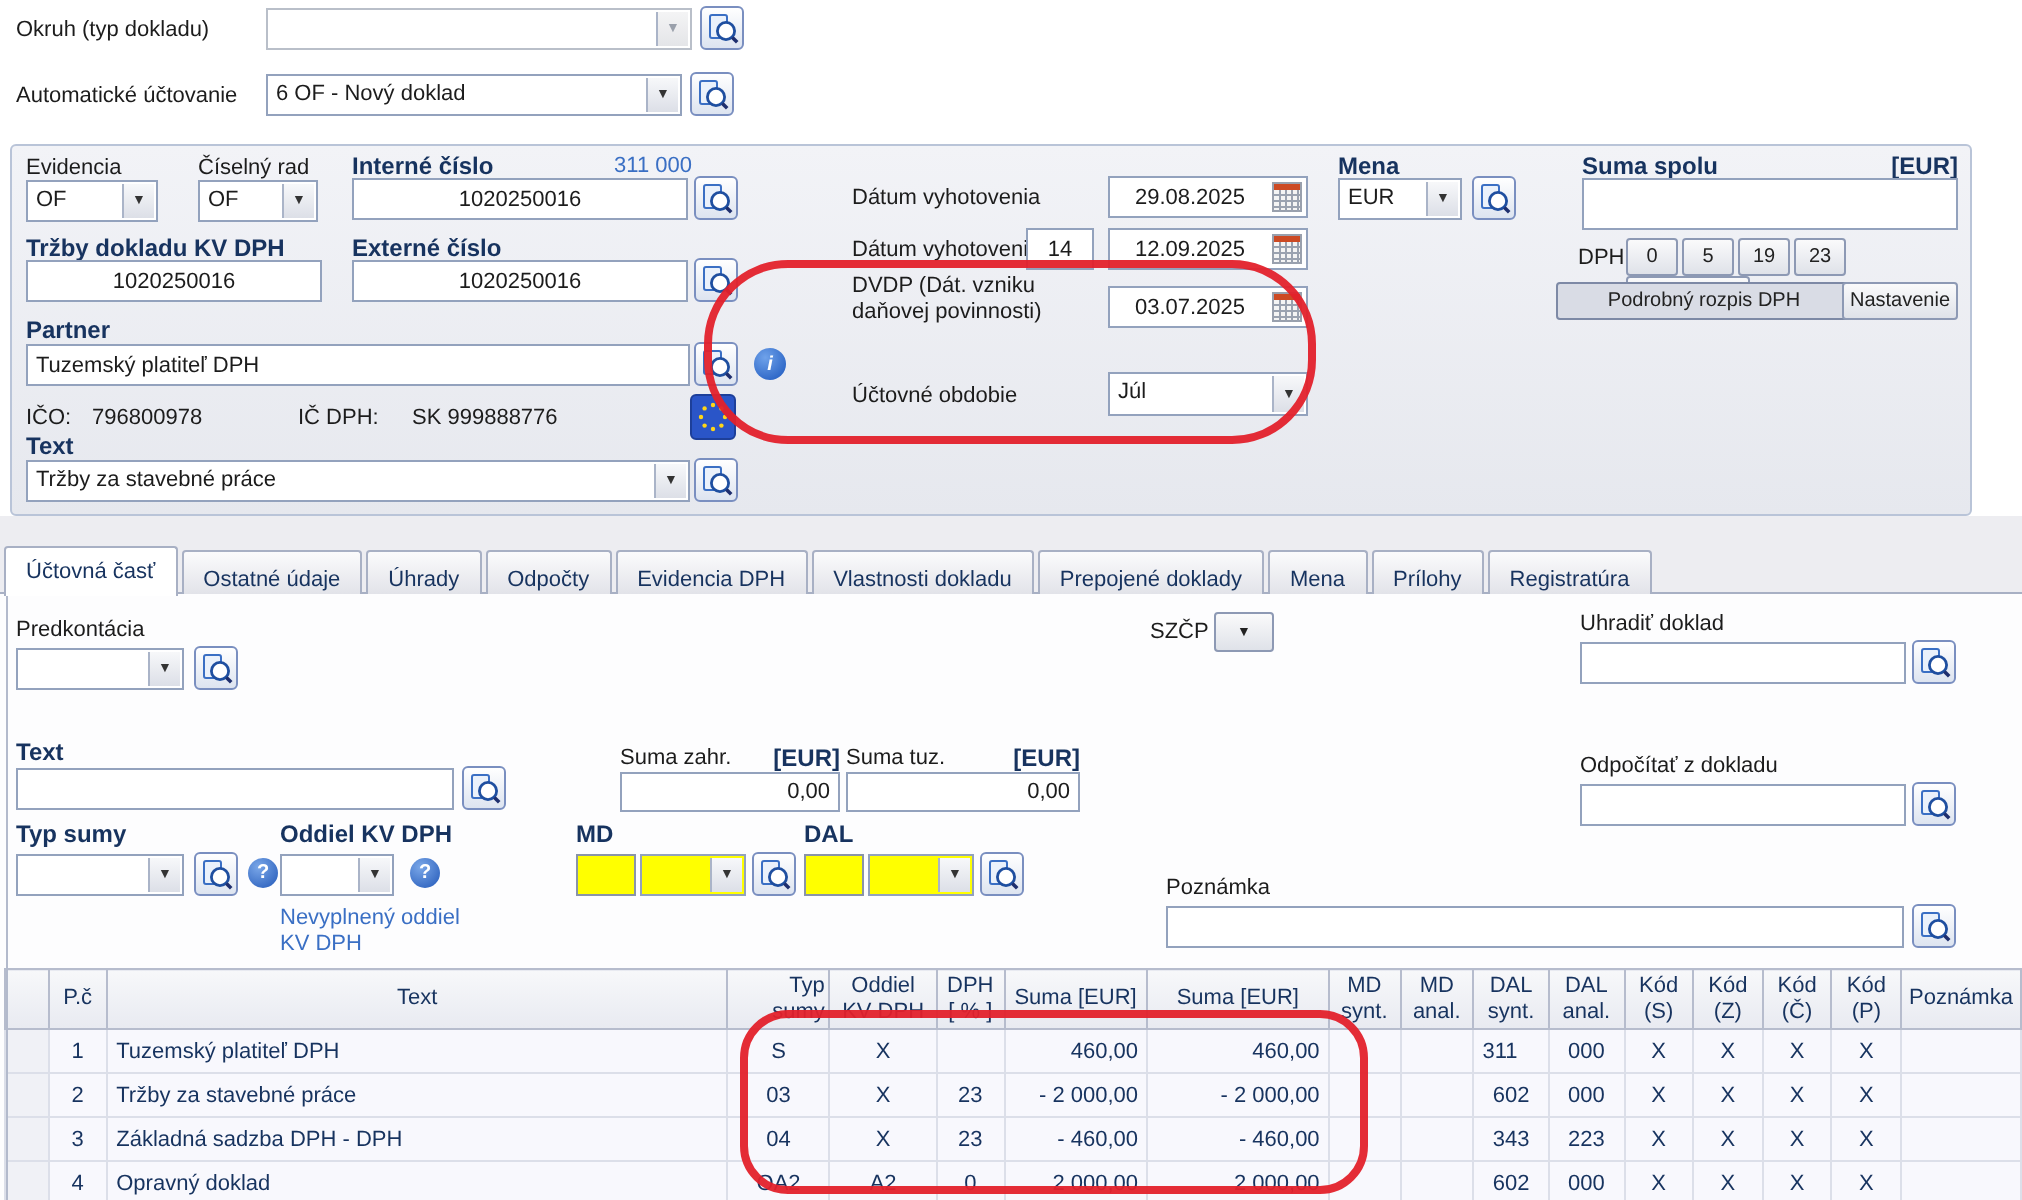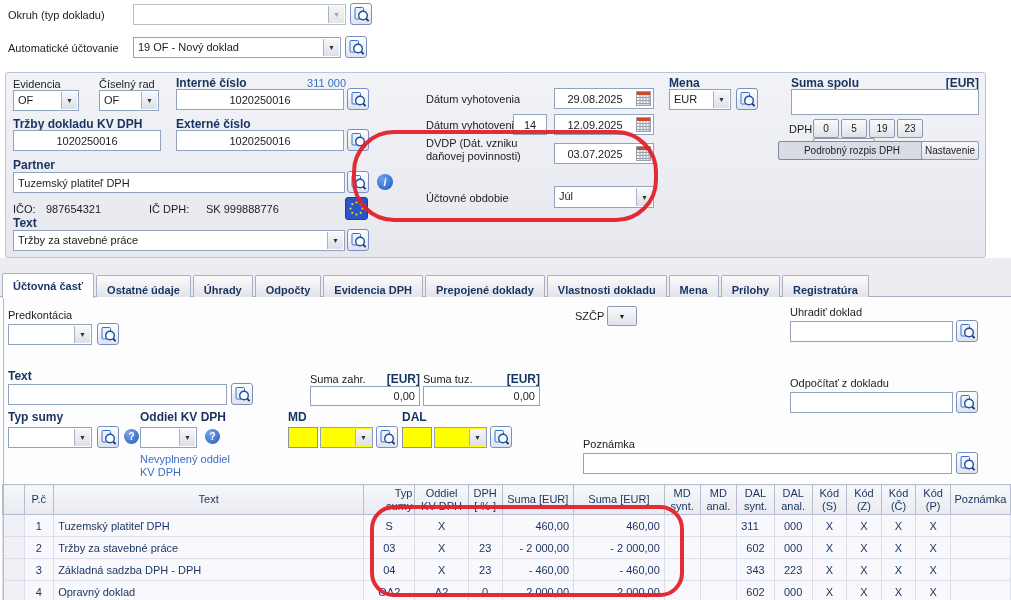--- a/index.html
+++ b/index.html
@@ -25,21 +25,21 @@
   .magbtn{position:absolute;width:22px;height:22px;border:1px solid #7a8fc0;border-radius:3px;box-sizing:border-box;
        background:linear-gradient(#ffffff,#dde4f0);display:flex;align-items:center;justify-content:center;cursor:pointer;}
   .calinp{position:absolute;background:#fff;border:1px solid #93a2bd;box-sizing:border-box;height:21px;
        display:flex;align-items:center;justify-content:center;padding-right:18px;}
   .calico{position:absolute;right:2px;top:2px;}
   .panel{position:absolute;left:5px;top:72px;width:981px;height:186px;box-sizing:border-box;
        border:1px solid #b9c4d8;border-radius:3px;background:linear-gradient(#f2f3f7,#e6e8ee);}
   .graystrip{position:absolute;left:0;top:258px;width:1011px;height:38px;background:#ededf1;}
   .tabs{position:absolute;left:2px;top:272px;height:25px;display:flex;align-items:flex-end;z-index:3;}
   .tab{box-sizing:border-box;height:22px;padding:8px 10px 0;margin-right:2px;color:#17335f;white-space:nowrap;
-       background:linear-gradient(#fbfbfc,#e2e3e9);border:1px solid #a8b0c4;border-bottom:none;border-radius:2px 2px 0 0;cursor:pointer;font-weight:bold;}
+       background:linear-gradient(#fbfbfc,#e2e3e9);border:1px solid #a8b0c4;border-bottom:none;border-radius:2px 2px 0 0;cursor:pointer;}
   .tab.active{height:25px;padding-top:6px;background:#fff;position:relative;z-index:4;margin-bottom:-1px;}
   .content{position:absolute;left:0;top:296px;width:1011px;height:304px;background:#fdfdfe;border-top:1px solid #a8b0c4;box-sizing:border-box;}
   .vline{position:absolute;left:3px;top:296px;width:1px;height:304px;background:#b3bacc;z-index:1;}
   .link{color:#3a6fc4;}
   .tbtn{position:absolute;box-sizing:border-box;height:19px;border:1px solid #8d99b4;border-radius:2px;
        background:linear-gradient(#fafafb,#dfe2e9);display:flex;align-items:center;justify-content:center;
        font-size:10px;color:#222;cursor:pointer;white-space:nowrap;}
   .tbtn.pressed{background:#d9dce5;border-color:#7d89a5;}
   .helpico{position:absolute;width:15px;height:15px;border-radius:50%;background:radial-gradient(circle at 35% 30%,#7aa7e8,#2258b8);
        color:#fff;font-size:10px;font-weight:bold;display:flex;align-items:center;justify-content:center;cursor:pointer;}
@@ -63,21 +63,21 @@
 <div class="magbtn" style="left:350px;top:3px">
     <svg width="17" height="17" viewBox="0 0 17 17">
   <rect x="2" y="1.5" width="8.5" height="11.5" rx="1" fill="#eaf1fb" stroke="#3a6fc4"></rect>
   <circle cx="10" cy="9.5" r="4.3" fill="#fff" stroke="#1f4fa0" stroke-width="1.4"></circle>
   <line x1="13.2" y1="12.7" x2="15.6" y2="15.1" stroke="#1f2f6e" stroke-width="1.8"></line>
     </svg>
   </div>
 
 <span class="abs lbl" style="left:8px;top:42px">Automatické účtovanie</span>
 <div class="combo" style="left:133px;top:37px;width:208px">
-    <span class="v">19 OF - Nový doklad</span>
+    <span class="v">6 OF - Nový doklad</span>
     <i class="arr">▼</i>
   </div>
 <div class="magbtn" style="left:345px;top:36px">
     <svg width="17" height="17" viewBox="0 0 17 17">
   <rect x="2" y="1.5" width="8.5" height="11.5" rx="1" fill="#eaf1fb" stroke="#3a6fc4"></rect>
   <circle cx="10" cy="9.5" r="4.3" fill="#fff" stroke="#1f4fa0" stroke-width="1.4"></circle>
   <line x1="13.2" y1="12.7" x2="15.6" y2="15.1" stroke="#1f2f6e" stroke-width="1.8"></line>
     </svg>
   </div>
 
@@ -129,21 +129,21 @@
   <div class="magbtn" style="left:341px;top:98px">
       <svg width="17" height="17" viewBox="0 0 17 17">
   <rect x="2" y="1.5" width="8.5" height="11.5" rx="1" fill="#eaf1fb" stroke="#3a6fc4"></rect>
   <circle cx="10" cy="9.5" r="4.3" fill="#fff" stroke="#1f4fa0" stroke-width="1.4"></circle>
   <line x1="13.2" y1="12.7" x2="15.6" y2="15.1" stroke="#1f2f6e" stroke-width="1.8"></line>
       </svg>
     </div>
   <div class="infoico" style="left:371px;top:101px">i</div>
 
   <span class="abs lbl" style="left:7px;top:130px">IČO:</span>
-  <span class="abs lbl" style="left:40px;top:130px">987654321</span>
+  <span class="abs lbl" style="left:40px;top:130px">796800978</span>
   <span class="abs lbl" style="left:143px;top:130px">IČ DPH:</span>
   <span class="abs lbl" style="left:200px;top:130px">SK 999888776</span>
   <div class="euico" style="left:339px;top:124px">
     <svg width="21" height="21" viewBox="0 0 21 21">
         <g fill="#ffd617">
       <circle cx="10.5" cy="4.5" r="1.1"></circle>
           <circle cx="14.7" cy="6.2" r="1.1"></circle>
           <circle cx="16.5" cy="10.5" r="1.1"></circle>
       <circle cx="14.7" cy="14.8" r="1.1"></circle>
           <circle cx="10.5" cy="16.5" r="1.1"></circle>
@@ -233,22 +233,22 @@
   <div class="tbtn" style="left:915px;top:68px;width:58px">Nastavenie</div>
 </div>
 
 <div class="graystrip"></div>
 <div class="tabs" id="tabs">
     <div class="tab active">Účtovná časť</div>
     <div class="tab">Ostatné údaje</div>
     <div class="tab">Úhrady</div>
     <div class="tab">Odpočty</div>
     <div class="tab">Evidencia DPH</div>
+    <div class="tab">Vlastnosti dokladu</div>
     <div class="tab">Prepojené doklady</div>
-    <div class="tab">Vlastnosti dokladu</div>
     <div class="tab">Mena</div>
     <div class="tab">Prílohy</div>
     <div class="tab">Registratúra</div>
   </div>
 <div class="content">
 
   <span class="abs lbl" style="left:8px;top:12px">Predkontácia</span>
   <div class="combo" style="left:8px;top:27px;width:84px">
       <span class="v"></span>
       <i class="arr">▼</i>

